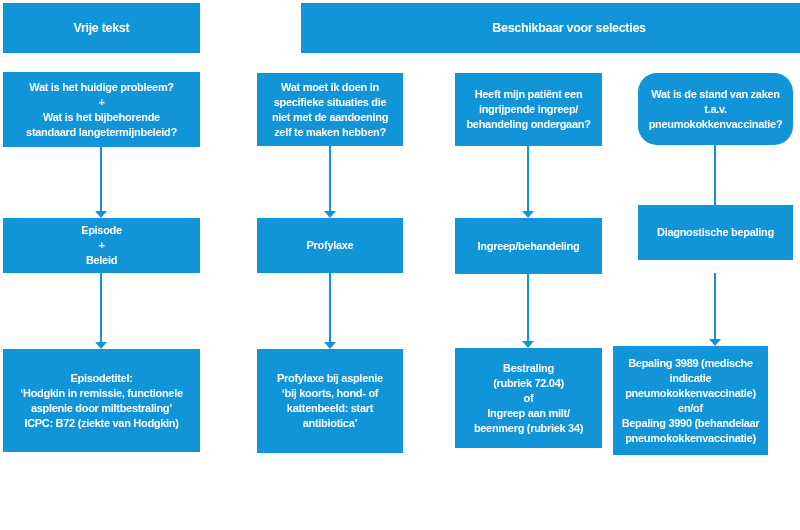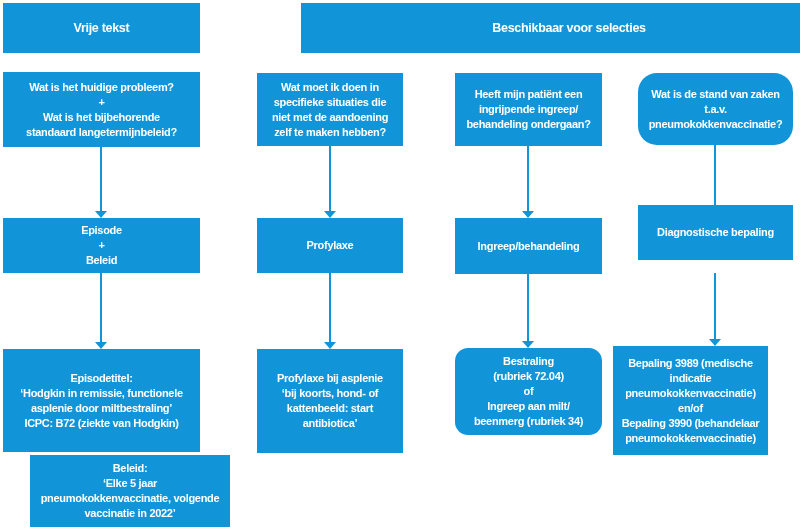--- a/index.html
+++ b/index.html
@@ -124,30 +124,26 @@
     </div>
 
   <div class="box" style="left:3px; top:349px; width:197px; height:103px;">Episodetitel:
 ‘Hodgkin in remissie, functionele
 asplenie door miltbestraling’
 ICPC: B72 (ziekte van Hodgkin)</div>
   <div class="box" style="left:257px; top:349px; width:146px; height:104px;">Profylaxe bij asplenie
 ‘bij koorts, hond- of
 kattenbeeld: start
 antibiotica’</div>
-  <div class="box" style="left:455px; top:348px; width:147px; height:87px;border-radius:13px;">Bestraling
+  <div class="box" style="left:455px; top:348px; width:147px; height:100px;">Bestraling
 (rubriek 72.04)
 of
 Ingreep aan milt/
 beenmerg (rubriek 34)</div>
   <div class="box" style="left:613px; top:346px; width:155px; height:109px;">Bepaling 3989 (medische
 indicatie
 pneumokokkenvaccinatie)
 en/of
 Bepaling 3990 (behandelaar
 pneumokokkenvaccinatie)</div>
 
-  <div class="box" style="left:30px; top:455px; width:200px; height:72px;">Beleid:
-‘Elke 5 jaar
-pneumokokkenvaccinatie, volgende
-vaccinatie in 2022’</div>
 
 </div>
 
 </body></html>

